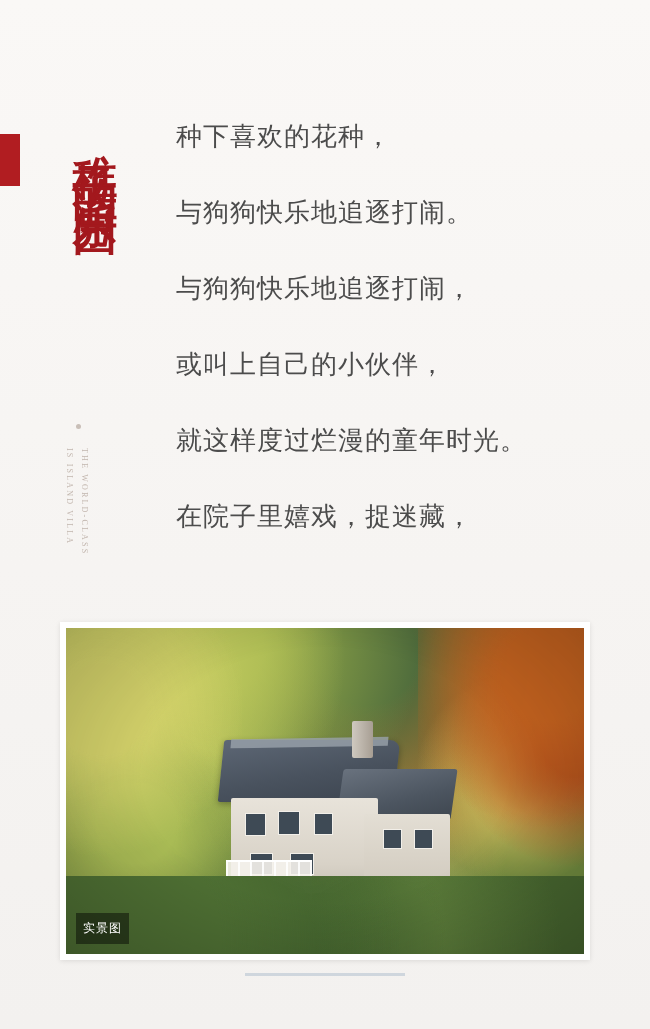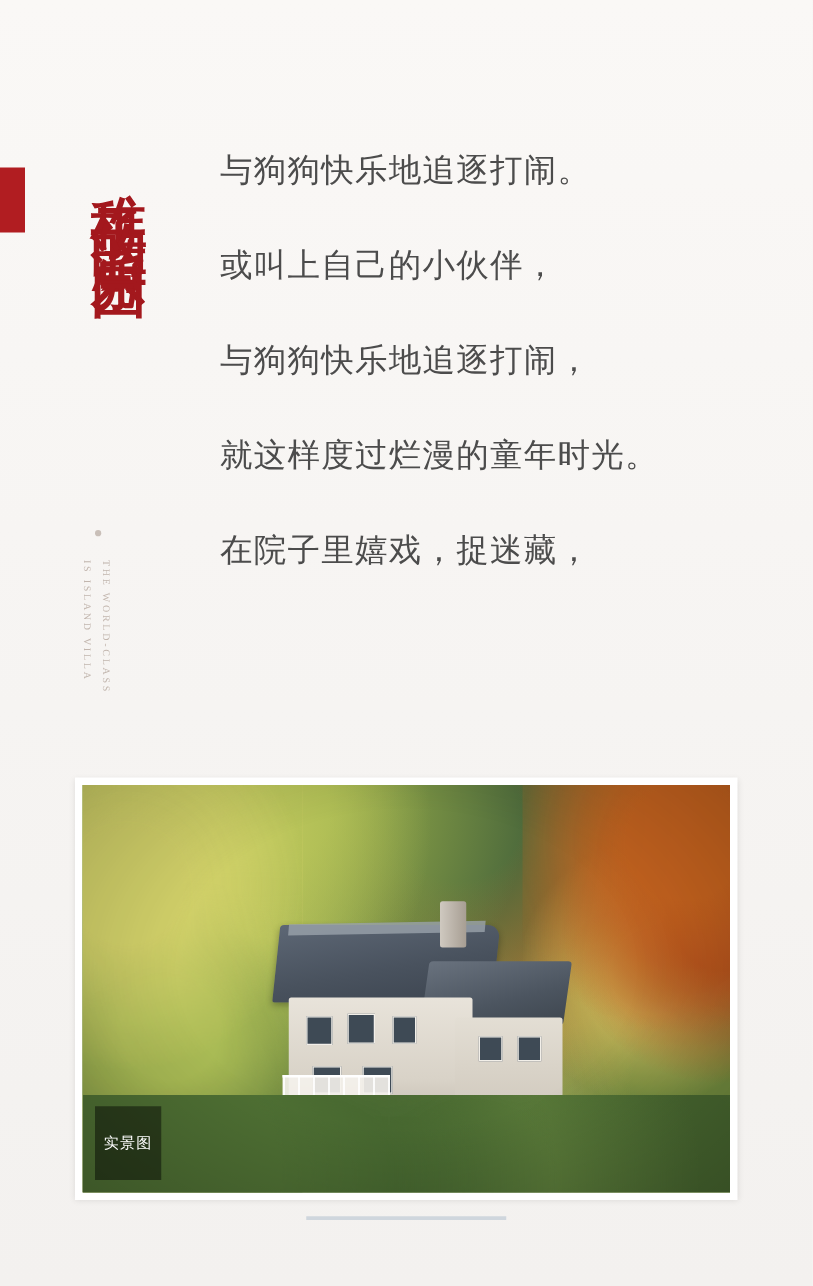--- a/index.html
+++ b/index.html
@@ -246,21 +246,21 @@
     background: radial-gradient(ellipse at 50% 45%, rgba(0,0,0,0) 50%, rgba(0,0,0,.22) 100%);
   }
   .photo-caption {
     position: absolute;
     left: 10px;
     bottom: 10px;
     background: rgba(0,0,0,0.45);
     color: #ffffff;
     font-family: "Liberation Sans", sans-serif;
     font-size: 12px;
-    padding: 21px 7px;
+    padding: 7px 7px;
     letter-spacing: 1px;
   }
 
   
   .bottom-rule {
     position: absolute;
     left: 245px;
     top: 973px;
     width: 160px;
     height: 3px;
@@ -276,23 +276,24 @@
     <div class="red-bar"></div>
     <div class="vtitle">稚子的游乐园</div>
     <div class="title-dot"></div>
     <div class="sub-en">
       <span>THE WORLD-CLASS IS</span>
       <span>ISLAND VILLA</span>
     </div>
   </div>
 
   <div class="poem">
+    <div class="poem-line">种下喜欢的花种，</div>
     <div class="poem-line">与狗狗快乐地追逐打闹。</div>
+    <div class="poem-line">与狗狗快乐地追逐打闹，</div>
     <div class="poem-line">或叫上自己的小伙伴，</div>
-    <div class="poem-line">与狗狗快乐地追逐打闹，</div>
     <div class="poem-line">就这样度过烂漫的童年时光。</div>
     <div class="poem-line">在院子里嬉戏，捉迷藏，</div>
   </div>
 
   <div class="photo-frame">
     <div class="photo">
       <div class="layer-sky"></div>
       <div class="layer-left-trees"></div>
       <div class="layer-right-trees"></div>
 

